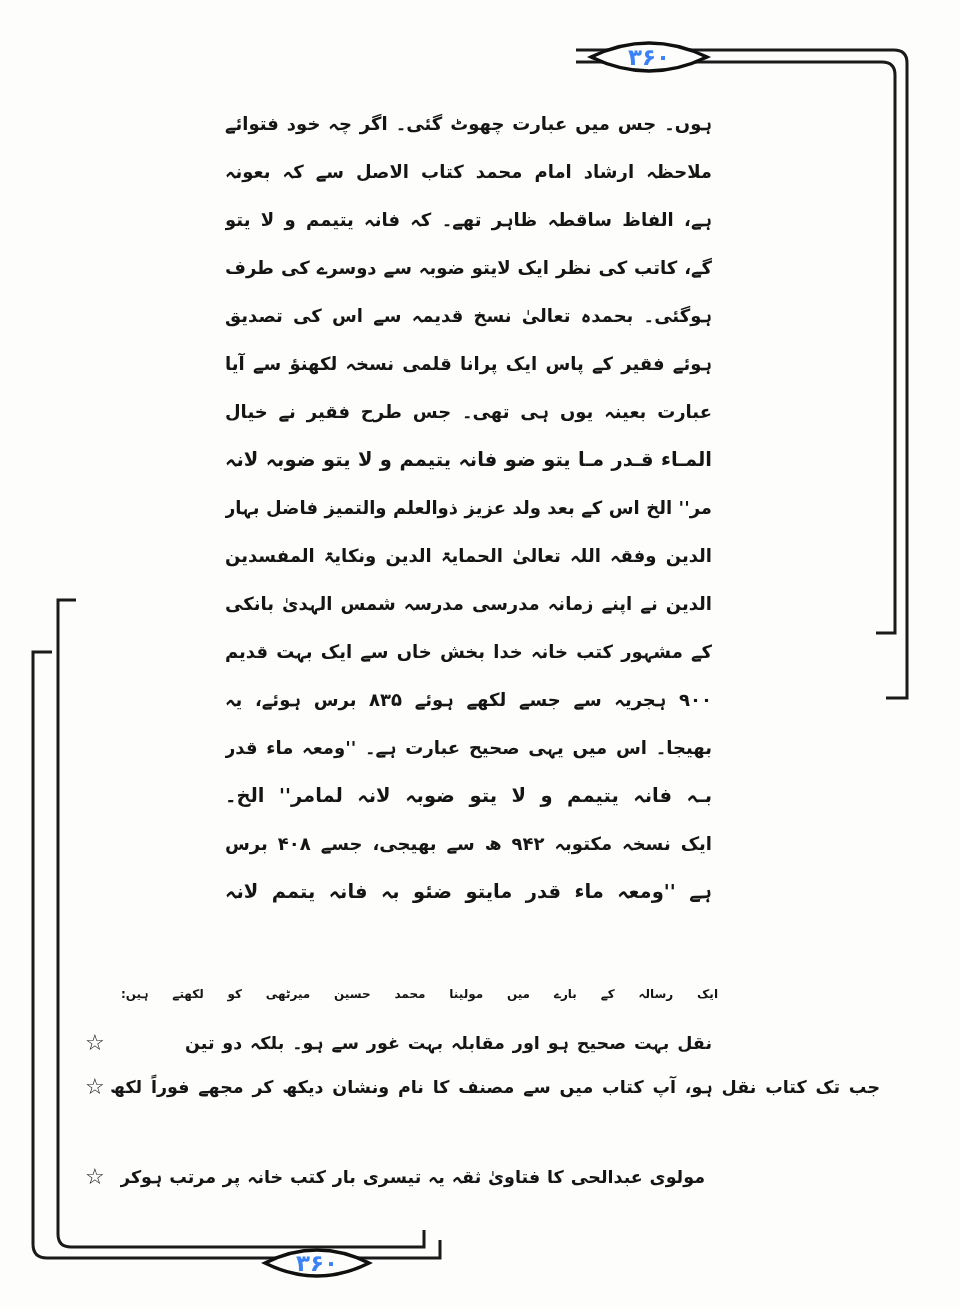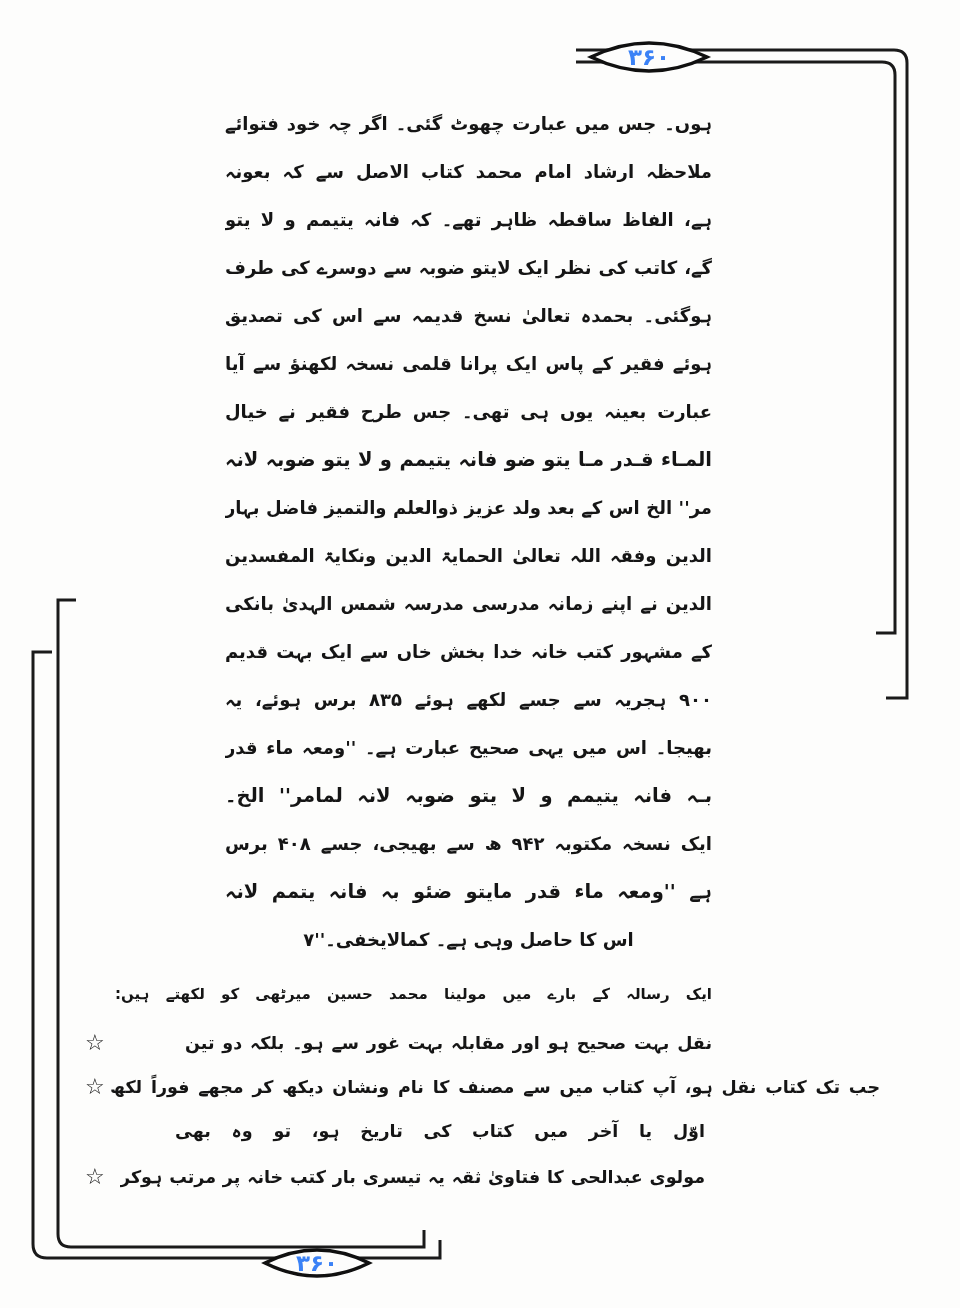--- a/index.html
+++ b/index.html
@@ -29,23 +29,23 @@
   }
   .tl {
     font-size: 18px; font-weight: bold;
     line-height: 48px; height: 48px; overflow: hidden;
     text-align: justify; text-align-last: justify;
   }
   .tl.quote { font-size: 19.5px; letter-spacing: 0.5px; }
   .tl.short { text-align: center; text-align-last: center; }
 
   .intro {
-    position: absolute; top: 972px; left: 115px; width: 597px; height: 44px;
+    position: absolute; top: 972px; left: 121px; width: 597px; height: 44px;
     overflow: hidden; direction: rtl;
-    font-size: 15px; font-weight: bold; line-height: 44px;
+    font-size: 12px; font-weight: bold; line-height: 44px;
     text-align: justify; text-align-last: justify;
   }
 
   .bullet-line {
     position: absolute; direction: rtl;
     font-size: 17.5px; font-weight: bold; line-height: 42px; height: 44px;
     overflow: hidden;
     text-align: justify; text-align-last: justify;
   }
   .b1  { top: 1022px; left: 185px; width: 527px; }
@@ -98,28 +98,26 @@
     <div class="tl quote">المـاء قـدر مـا یتو ضو فانہ یتیمم و لا یتو ضوبہ لانہ لما</div>
     <div class="tl">مر'' الخ اس کے بعد ولد عزیز ذوالعلم والتمیز فاضل بہار مولوی محمد ظفر</div>
     <div class="tl">الدین وفقہ اللہ تعالیٰ الحمایۃ الدین ونکایۃ المفسدین وجعلہ کا سہ ظفر</div>
     <div class="tl">الدین نے اپنے زمانہ مدرسی مدرسہ شمس الہدیٰ بانکی پور میں عظیم آباد</div>
     <div class="tl">کے مشہور کتب خانہ خدا بخش خاں سے ایک بہت قدیم قلمی نسخے مکتوبہ</div>
     <div class="tl">۹۰۰ ہجریہ سے جسے لکھے ہوئے ۸۳۵ برس ہوئے، یہ مسئلہ نقل کر کے</div>
     <div class="tl">بھیجا۔ اس میں یہی صحیح عبارت ہے۔ ''ومعہ ماء قدر ما یتو ضو</div>
     <div class="tl quote">بـہ فانہ یتیمم و لا یتو ضوبہ لانہ لمامر'' الخ۔ دوسری نقل</div>
     <div class="tl">ایک نسخہ مکتوبہ ۹۴۲ ھ سے بھیجی، جسے ۴۰۸ برس ہوئے۔ اس میں یوں</div>
     <div class="tl quote">ہے ''ومعہ ماء قدر مایتو ضئو بہ فانہ یتمم لانہ لمامر''</div>
-    <div class="tl short">اس کا حاصل وہی ہے۔ کمالایخفی۔''۷</div>
   </div>
 
   <div class="intro">ایک رسالہ کے بارے میں مولینا محمد حسین میرٹھی کو لکھتے ہیں:</div>
 
   <span class="star s1">☆</span>
   <div class="bullet-line b1">نقل بہت صحیح ہو اور مقابلہ بہت غور سے ہو۔ بلکہ دو تین بار مقابلہ ہو، تو بہتر ہے۔</div>
 
   <span class="star s2">☆</span>
   <div class="bullet-line b2a">جب تک کتاب نقل ہو، آپ کتاب میں سے مصنف کا نام ونشان دیکھ کر مجھے فوراً لکھ بھیجیں اور</div>
-  <div class="bullet-line b2b">اوّل یا آخر میں کتاب کی تاریخ ہو، تو وہ بھی</div>
 
   <span class="star s3">☆</span>
   <div class="bullet-line b3">مولوی عبدالحی کا فتاویٰ ثقہ یہ تیسری بار کتب خانہ پر مرتب ہوکر چھپا ہے، وہ بھی لیجئے۔</div>
 
 </div>
 
 </body></html>

